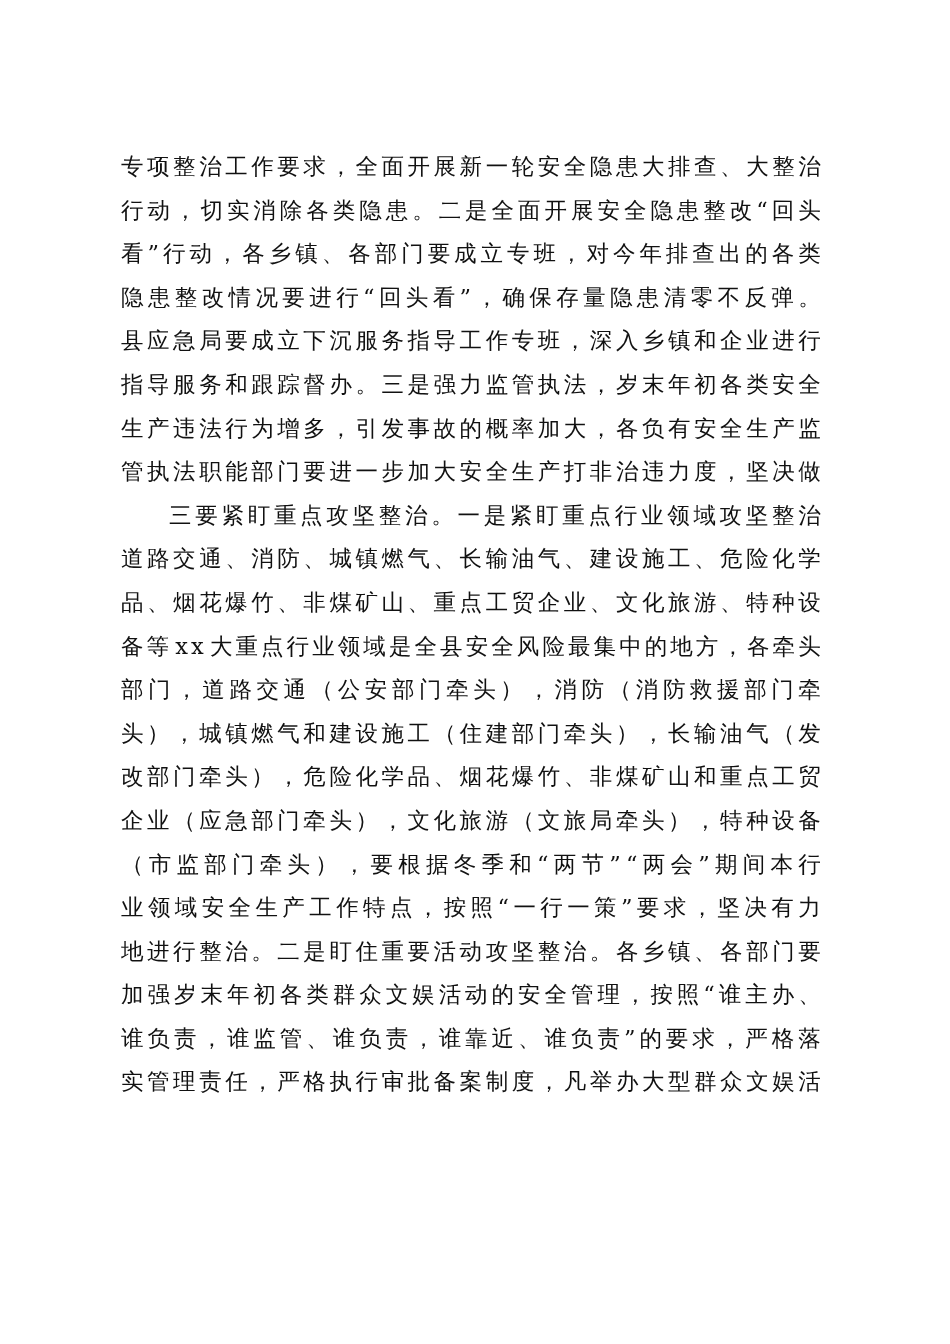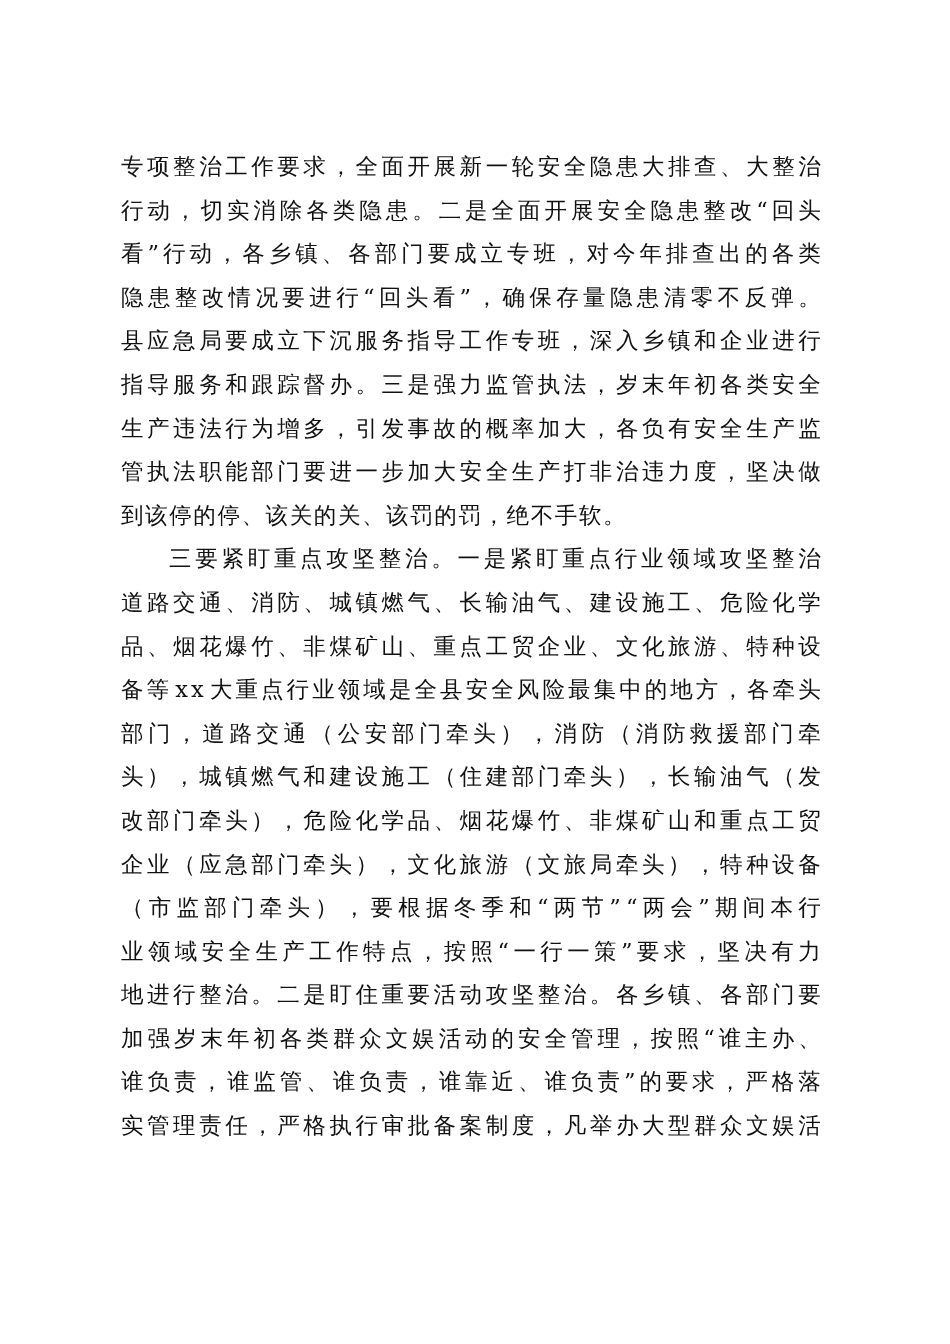--- a/index.html
+++ b/index.html
@@ -279,21 +279,20 @@
           <span>非</span>
           <span>治</span>
           <span>违</span>
           <span>力</span>
           <span>度</span>
           <span>，</span>
           <span>坚</span>
           <span>决</span>
           <span>做</span>
         </span>
-      <span class="line last">到该停的停、该关的关、该罚的罚，绝不手软。</span>
     </div>
 
     <div>
       <span class="line indent" style="display: flex; justify-content: space-between; width: 652px;">
           <span>三</span>
           <span>要</span>
           <span>紧</span>
           <span>盯</span>
           <span>重</span>
           <span>点</span>

